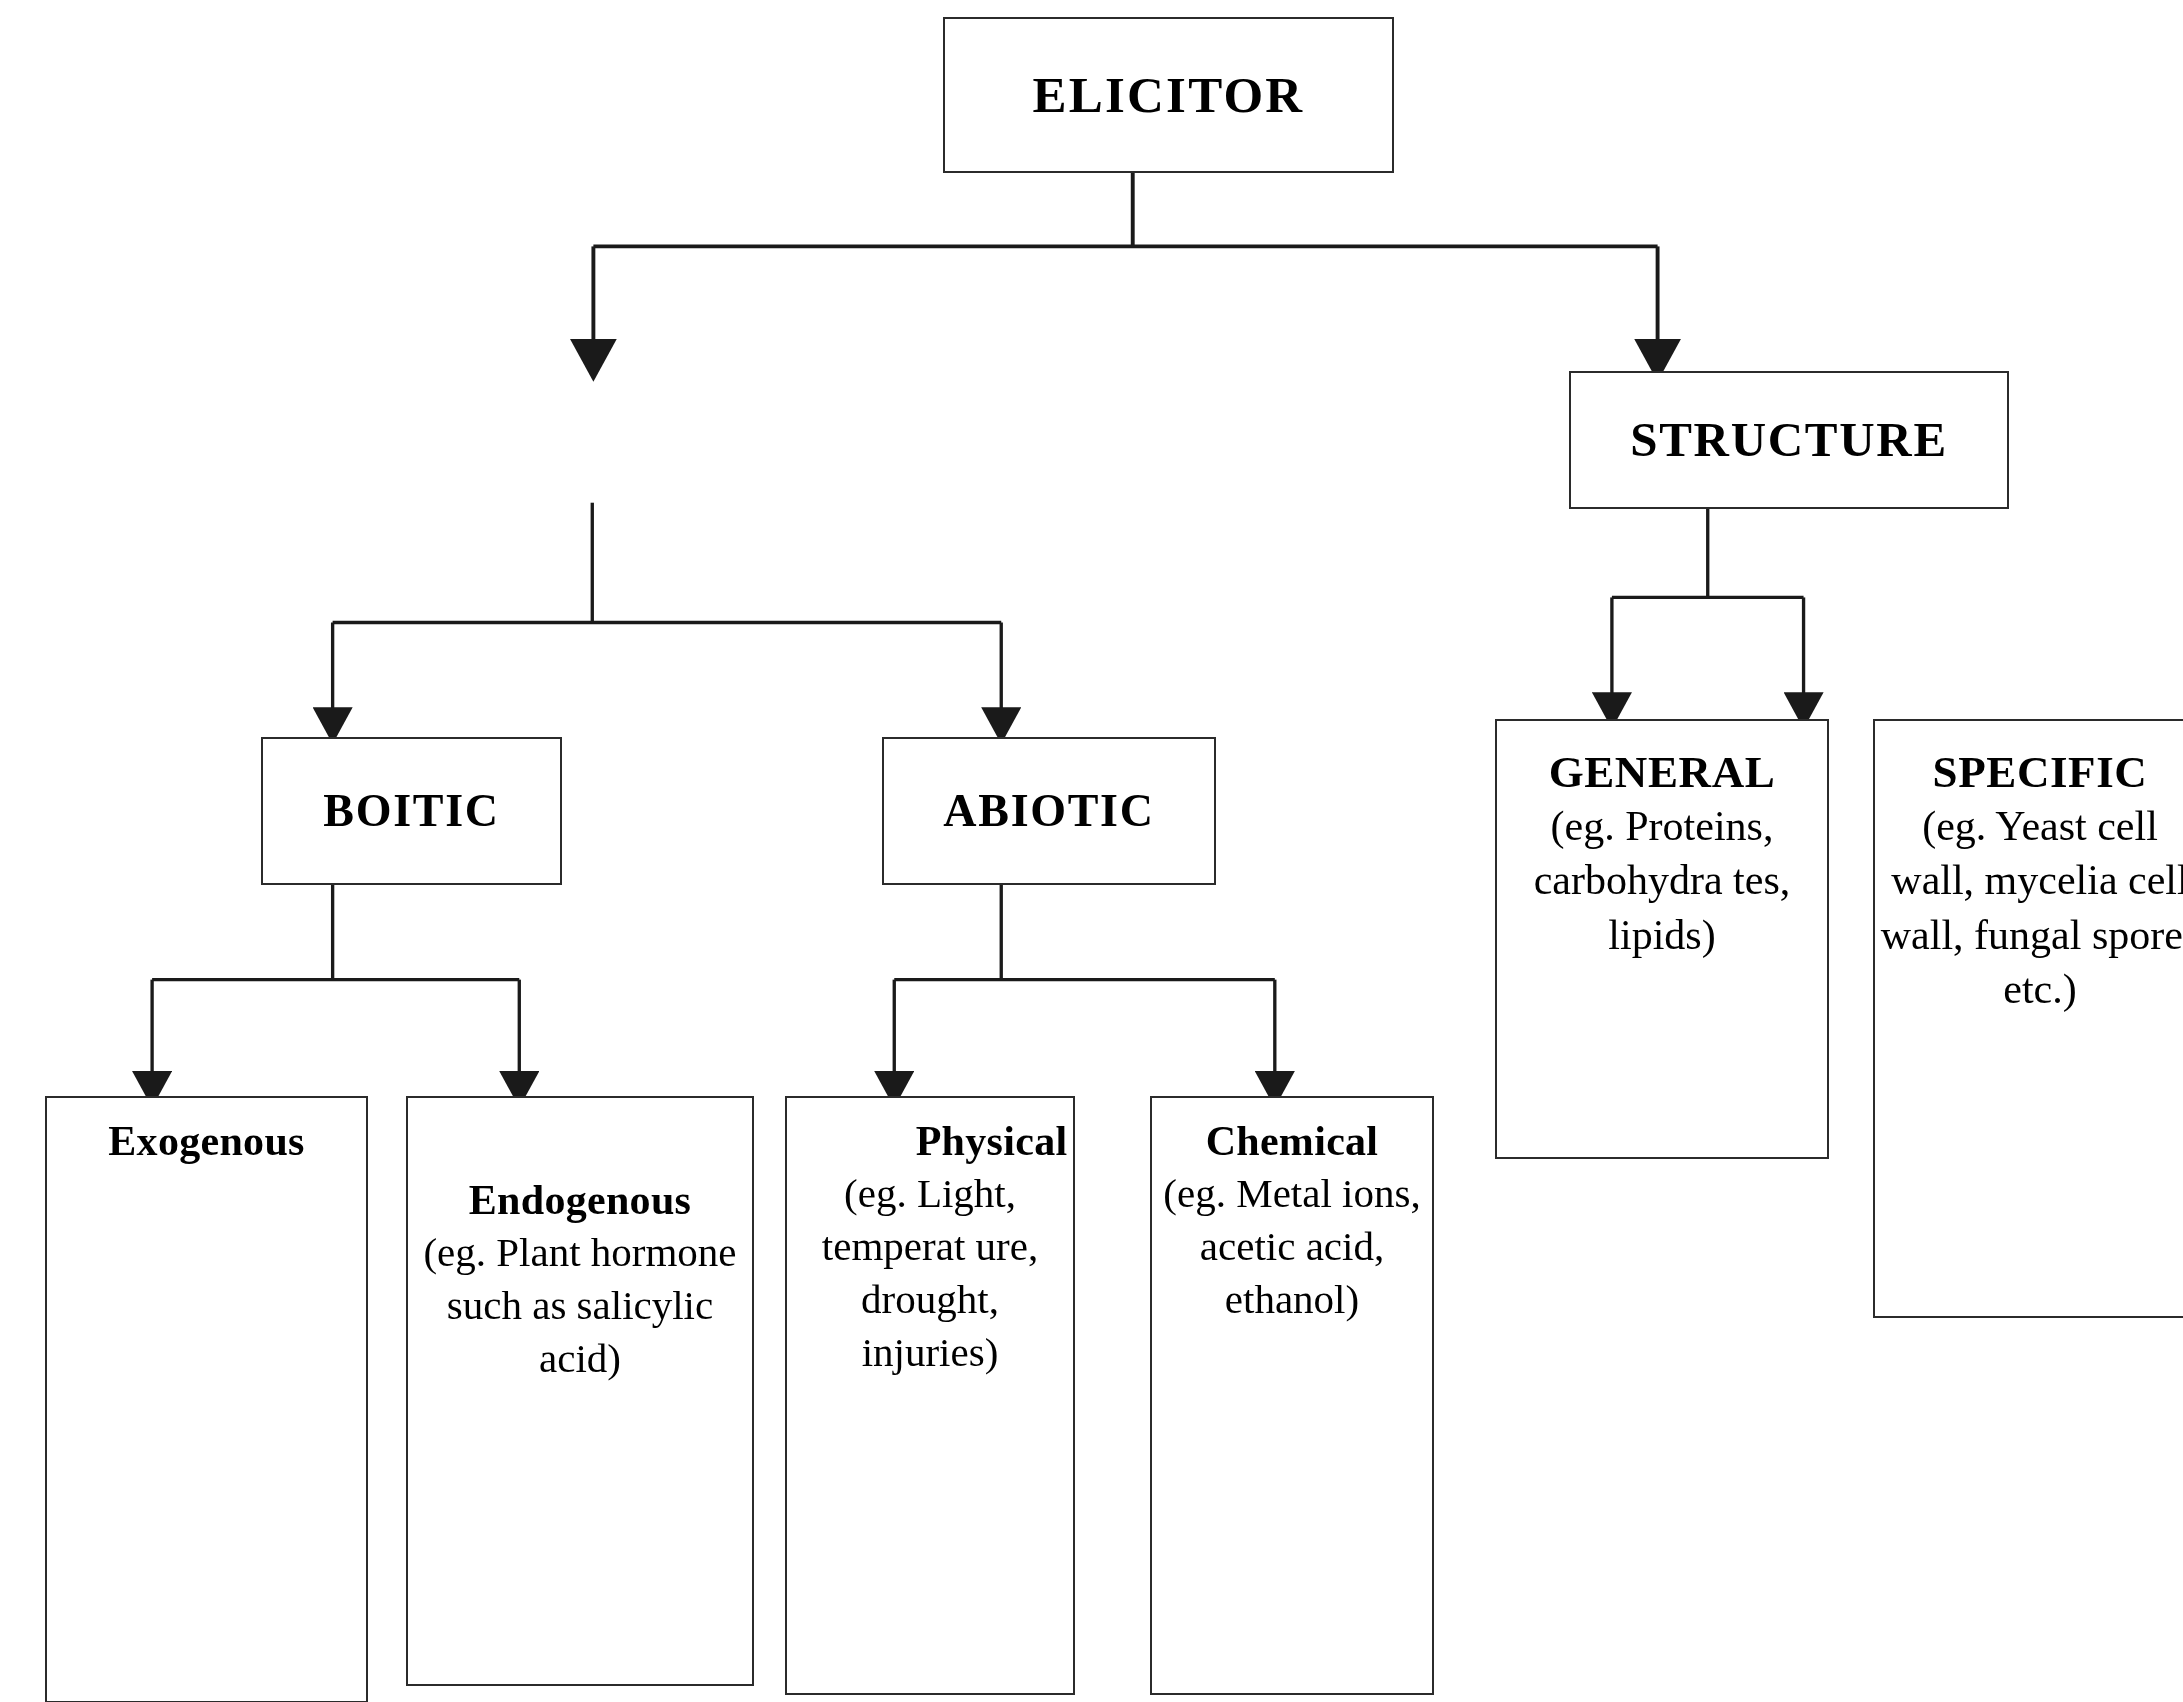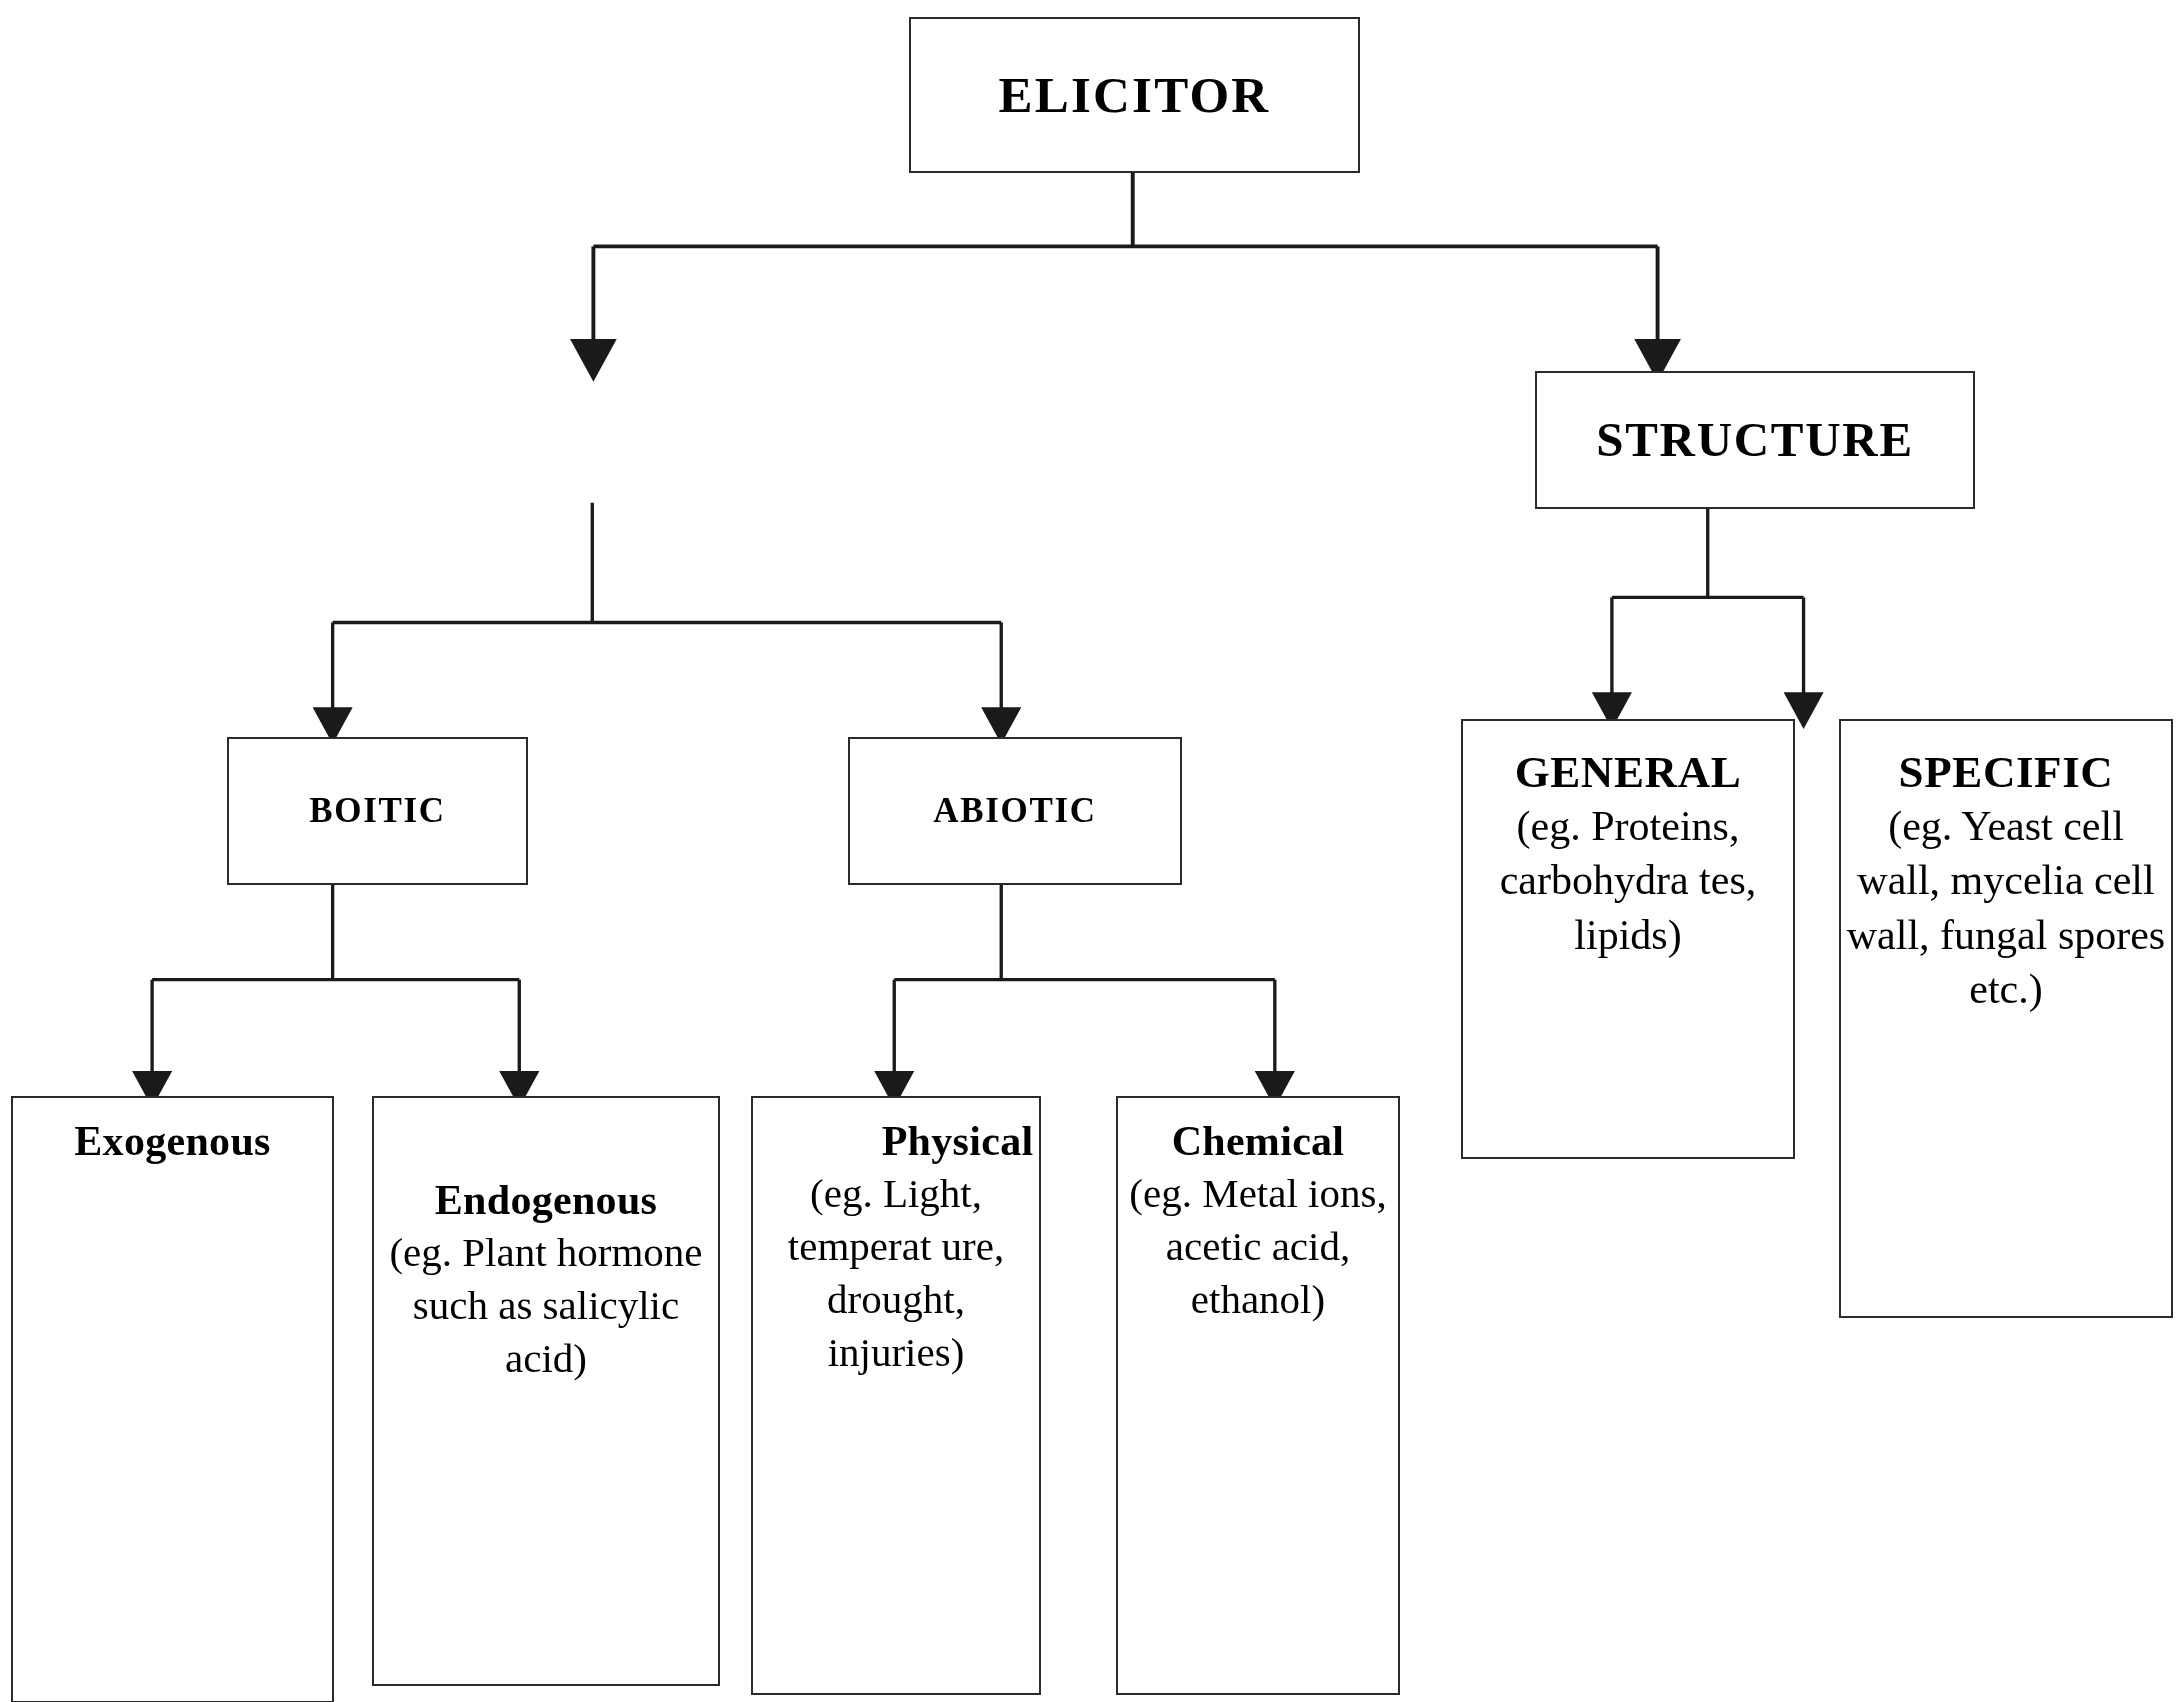--- a/index.html
+++ b/index.html
@@ -31,20 +31,21 @@
     position: absolute;
     box-sizing: border-box;
     background: #ffffff;
     border: 2.8px solid #2b2b2b;
     display: flex;
     flex-direction: column;
     align-items: center;
     justify-content: center;
     text-align: center;
     padding: 3.3px 5.6px;
+    margin-left: 34px;
   }
   .node .title {
     font-weight: bold;
     letter-spacing: 0.3px;
     line-height: 1.18;
   }
   .node .detail {
     font-weight: normal;
     line-height: 1.30;
   }
@@ -54,21 +55,21 @@
     font-size: 51px;
     letter-spacing: 2.2px;
   }
   
   .level-2 .title {
     font-size: 49px;
     letter-spacing: 1.7px;
   }
   
   .level-3 .title {
-    font-size: 35px;
+    font-size: 46px;
     letter-spacing: 1.7px;
     text-align: center;
   }
   
   .level-3b {
     justify-content: flex-start;
     padding-top: 24.5px;
   }
   .level-3b .title {
     font-size: 45px;

